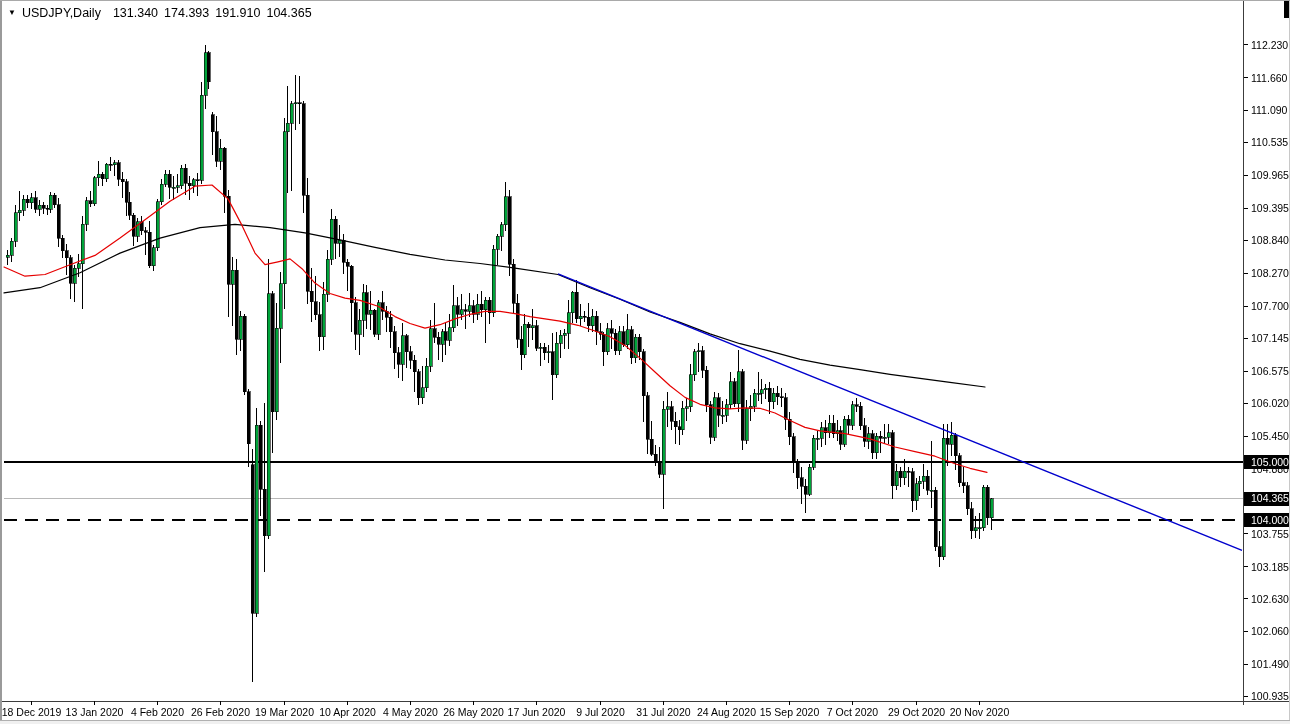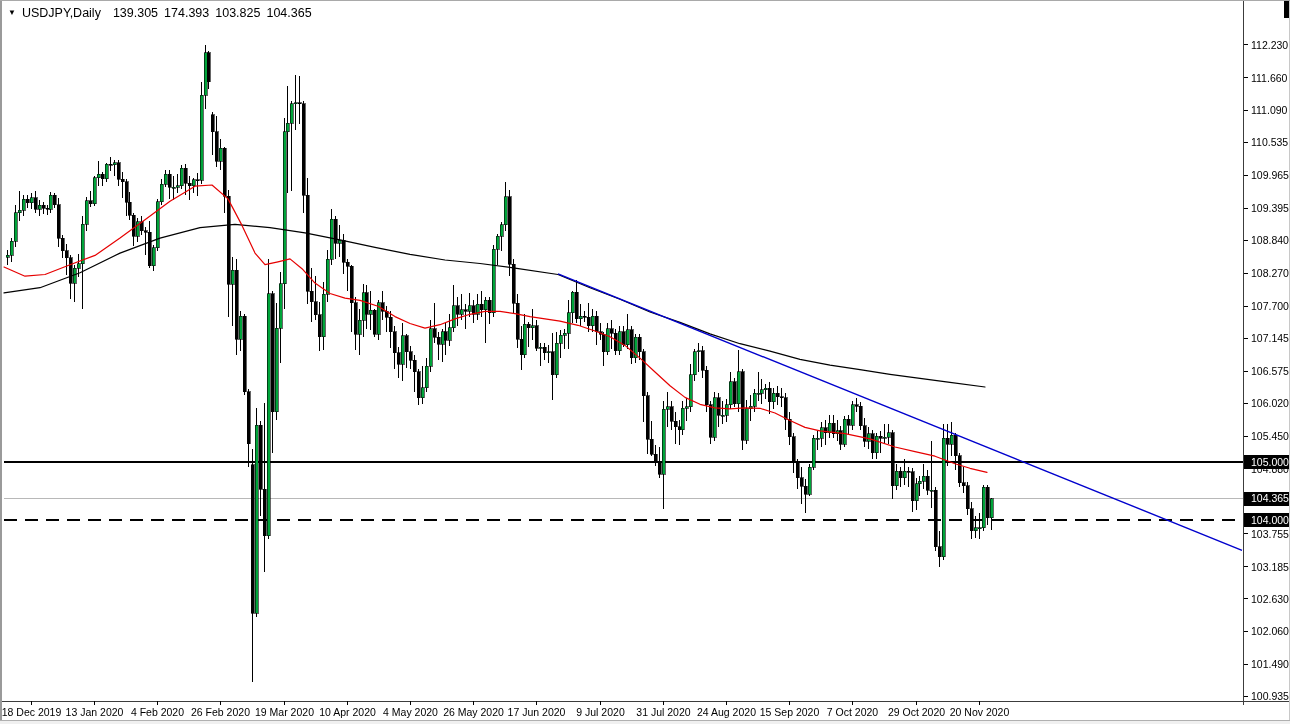--- a/index.html
+++ b/index.html
@@ -628,22 +628,22 @@
       </g>
     <rect x="1284" y="0" width="6" height="17" fill="#000000"></rect>
     <rect id="plot-surface" x="4" y="0" width="1239" height="700" fill="none" pointer-events="all"></rect>
     <rect id="price-axis-surface" x="1243" y="0" width="47" height="700" fill="none" pointer-events="all"></rect>
     <rect id="time-axis-surface" x="0" y="700" width="1290" height="19" fill="none" pointer-events="all"></rect>
   </svg>
 
   <div class="titlebar">
     <span class="dd">▼</span>
     <span class="sym">USDJPY,Daily</span>
-    <span class="num">139.305</span>
+    <span class="num">131.340</span>
     <span class="num">174.393</span>
-    <span class="num">103.825</span>
+    <span class="num">191.910</span>
     <span class="num">104.365</span>
   </div>
 
   <div class="window-left-edge"></div>
   <div class="window-right-edge"></div>
   <div class="bottom-strip"></div>
 </div>
 
 </body></html>

